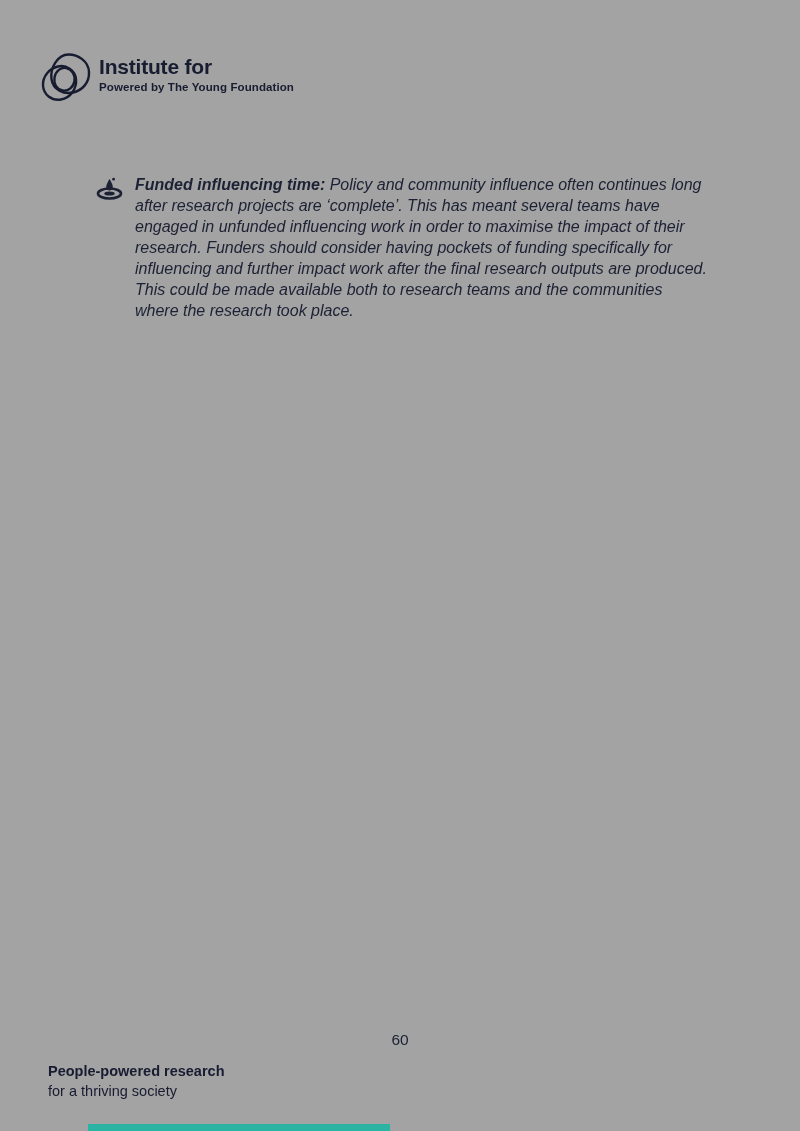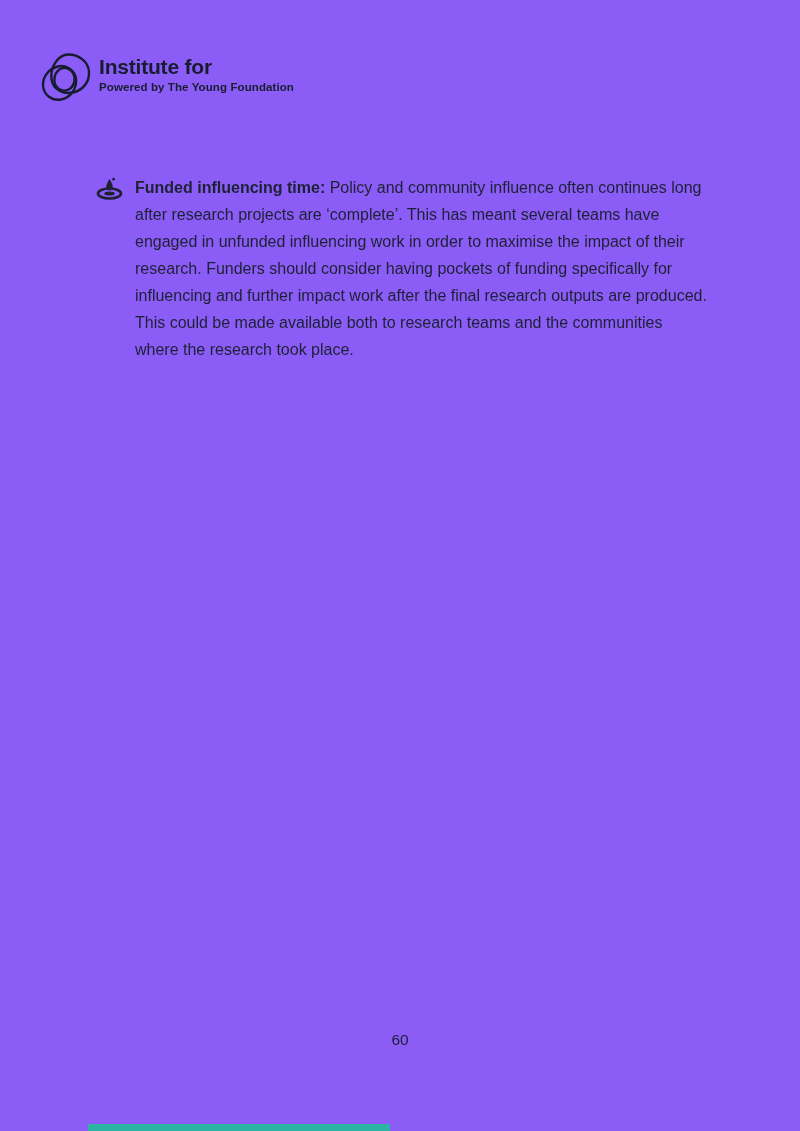--- a/index.html
+++ b/index.html
@@ -1,20 +1,20 @@
 <!DOCTYPE html>
 <html><head>
 <meta charset="utf-8">
 <style>
   html, body { margin: 0; padding: 0; background: #ffffff; }
   .page {
     position: relative;
     width: 800px;
     height: 1131px;
-    background: #8b5cf6;
+    background: #a3a3a3;
     font-family: "Liberation Sans", sans-serif;
     color: #1c2134;
     overflow: hidden;
   }
 
   
   .logo-block {
     position: absolute;
     left: 38px;
     top: 50px;
@@ -45,22 +45,23 @@
     top: 174px;
     width: 615px;
     display: flex;
     align-items: flex-start;
   }
   .bullet-icon { width: 27px; height: 24px; flex: 0 0 auto; margin-top: 2px; }
   .bullet-para {
     margin: 0 0 0 12px;
     width: 572px;
     font-size: 16px;
-    line-height: 27px;
+    line-height: 21px;
     color: #1c2134;
+    font-style: italic;
   }
   .bullet-lead { font-weight: 700; }
 
   
   .page-number {
     position: absolute;
     left: 0;
     top: 1031px;
     width: 800px;
     text-align: center;
@@ -117,16 +118,20 @@
         <ellipse cx="13.5" cy="17.5" rx="5.2" ry="2.1" fill="#1c2134"></ellipse>
         <path d="M13.5 3 C13.5 3 10.2 8.2 10.2 11 C10.2 13 11.7 14.4 13.5 14.4 C15.3 14.4 16.8 13 16.8 11 C16.8 8.2 13.5 3 13.5 3 Z" fill="#1c2134"></path>
         <circle cx="17.6" cy="3.2" r="1.4" fill="#1c2134"></circle>
       </svg>
     </div>
     <p class="bullet-para"><span class="bullet-lead">Funded influencing time:</span><span> Policy and community influence often continues long after research projects are ‘complete’. This has meant several teams have engaged in unfunded influencing work in order to maximise the impact of their research. Funders should consider having pockets of funding specifically for influencing and further impact work after the final research outputs are produced. This could be made available both to research teams and the communities where the research took place.</span></p>
   </div>
 
   <div class="page-number">60</div>
 
+  <div class="footer-text">
+    <div class="footer-line-bold">People-powered research</div>
+    <div>for a thriving society</div>
+  </div>
 
   <div class="footer-bar"></div>
 
 </div>
 
 </body></html>

